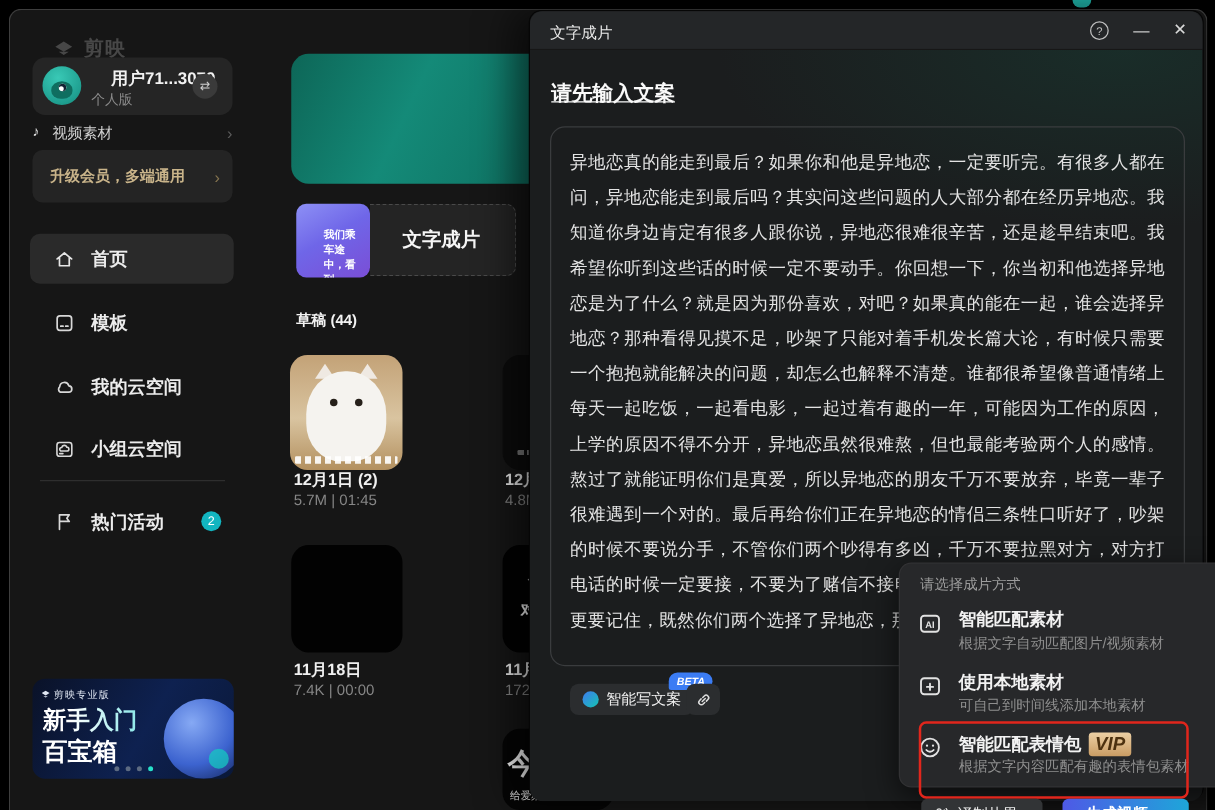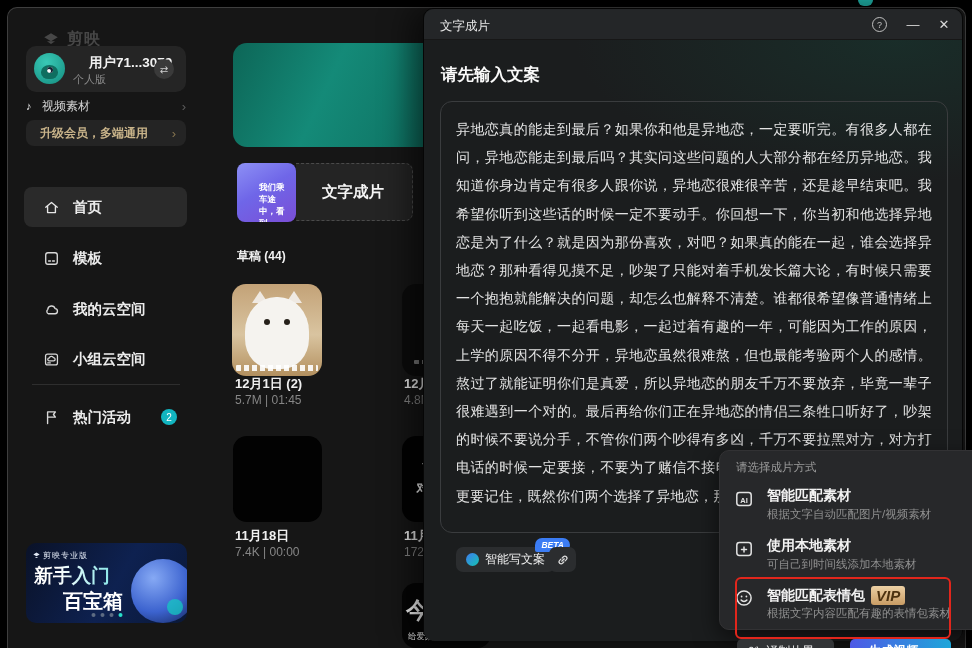--- a/index.html
+++ b/index.html
@@ -25,21 +25,21 @@
   .user-name{left:63px;top:8px;font-size:13.5px;font-weight:bold;color:#f2f2f2;}
   .user-plan{left:47px;top:26px;font-size:11px;color:#8a8a8a;}
   .swap-btn{left:128px;top:13px;width:20px;height:20px;border-radius:50%;background:#3a3a3a;
     color:#cfcfcf;font-size:10px;display:flex;align-items:center;justify-content:center;}
 
   .douyin-row{left:26px;top:97px;width:160px;height:18px;display:flex;align-items:center;}
   .douyin-ic{width:16px;font-size:11px;color:#e8e8e8;}
   .douyin-label{font-size:12px;color:#d2d2d2;flex:1;}
   .chev{color:#5c5c5c;font-size:13px;}
 
-  .upgrade-card{left:26px;top:120px;width:160px;height:26px;background:#242424;border-radius:8px;
+  .upgrade-card{left:26px;top:120px;width:160px;height:42px;background:#242424;border-radius:8px;
     display:flex;align-items:center;padding:0 10px 0 14px;box-sizing:border-box;}
   .upgrade-label{flex:1;font-size:12px;font-weight:bold;color:#c9b48a;}
   .upgrade-card .chev{color:#85744f;}
 
   
   .nav-item{left:24px;width:163px;height:36px;border-radius:8px;display:flex;align-items:center;
     padding-left:19px;box-sizing:border-box;gap:13px;}
   .nav-item.active{background:#2a2a2a;height:40px;}
   .nav-ic{width:17px;height:17px;}
   .nav-label{font-size:14.5px;font-weight:bold;color:#ececec;}
@@ -53,21 +53,21 @@
     background:linear-gradient(120deg,#0a1228 0%,#0e2150 55%,#0a1838 100%);}
   .promo::before{content:"";position:absolute;right:-8px;top:16px;width:64px;height:64px;border-radius:50%;
     background:radial-gradient(circle at 35% 30%,#86a9f4,#3c63cf 55%,#101f4e 100%);}
   .promo::after{content:"";position:absolute;right:4px;bottom:8px;width:16px;height:16px;border-radius:50%;
     background:#15c8c2;opacity:.75;}
   .promo-brand{left:7px;top:7px;display:flex;align-items:center;gap:3px;
     font-size:8px;color:#dfe6f2;letter-spacing:1px;}
   .promo-t1{left:8px;top:20px;font-size:19px;font-weight:bold;
     background:linear-gradient(90deg,#ffffff 30%,#8ee9ea);-webkit-background-clip:text;
     background-clip:text;color:transparent;}
-  .promo-t2{left:8px;top:45px;font-size:20px;font-weight:bold;color:#fff;margin-left:29px;}
+  .promo-t2{left:8px;top:45px;font-size:20px;font-weight:bold;color:#fff;}
   .promo-dots{left:50%;top:70px;transform:translateX(-50%);display:flex;gap:5px;z-index:2;}
   .dot{width:4px;height:4px;border-radius:50%;background:#5d6b82;}
   .dot.active{background:#27e0c9;}
 
   
   .teal-banner{left:233px;top:43px;width:205px;height:104px;border-radius:14px;
     background:linear-gradient(115deg,#0d6657 0%,#148a78 45%,#0e6f60 100%);}
   .tool-tile{left:237px;top:163px;width:59px;height:59px;border-radius:8px;overflow:hidden;
     background:linear-gradient(150deg,#8d90f5 0%,#6f66e8 45%,#7a4ed6 100%);
     font-size:8.5px;font-weight:bold;color:#fff;padding:18px 5px 0 22px;box-sizing:border-box;line-height:12px;}
@@ -101,21 +101,21 @@
     border-bottom:1px solid #171717;box-sizing:border-box;}
   .dlg-title{left:16px;top:9px;font-size:12.5px;color:#e8e8e8;}
   .dlg-help{left:448px;top:8px;width:15px;height:15px;border-radius:50%;border:1.2px solid #c0c0c0;
     color:#c0c0c0;font-size:9px;display:flex;align-items:center;justify-content:center;box-sizing:border-box;}
   .dlg-min{left:478px;top:4px;width:22px;height:22px;color:#d8d8d8;font-size:13px;
     display:flex;align-items:center;justify-content:center;}
   .dlg-close{left:509px;top:4px;width:22px;height:22px;color:#d8d8d8;font-size:13px;
     display:flex;align-items:center;justify-content:center;}
   .dlg-body{left:0;top:31px;width:100%;height:601px;border-radius:0 0 10px 10px;
     background:radial-gradient(520px 230px at 88% 0%,rgba(24,58,50,.55),rgba(0,0,0,0) 62%),#1b1d1e;}
-  .dlg-heading{left:17px;top:24px;font-size:16.5px;font-weight:bold;color:#fafafa;}
+  .dlg-heading{left:17px;top:24px;font-size:16.5px;font-weight:bold;color:#fafafa;text-decoration:underline;}
   .script-box{left:16px;top:61px;width:508px;height:432px;border:1px solid #3a3c3e;border-radius:12px;
     box-sizing:border-box;padding:13px 15px;}
   .script-text{font-size:14px;line-height:28.2px;letter-spacing:.3px;color:#e3e3e3;
     text-align:justify;}
   .write-btn{left:32px;top:507px;height:25px;border-radius:7px;background:#2b2d2f;
     display:flex;align-items:center;gap:6px;padding:0 10px;}
   .write-ic{width:13px;height:13px;border-radius:50%;
     background:linear-gradient(135deg,#3f7bf0,#14c3b2);}
   .write-label{font-size:12px;color:#f0f0f0;}
   .beta-badge{position:absolute;top:-9px;right:-15px;background:#3b7cf4;color:#fff;

